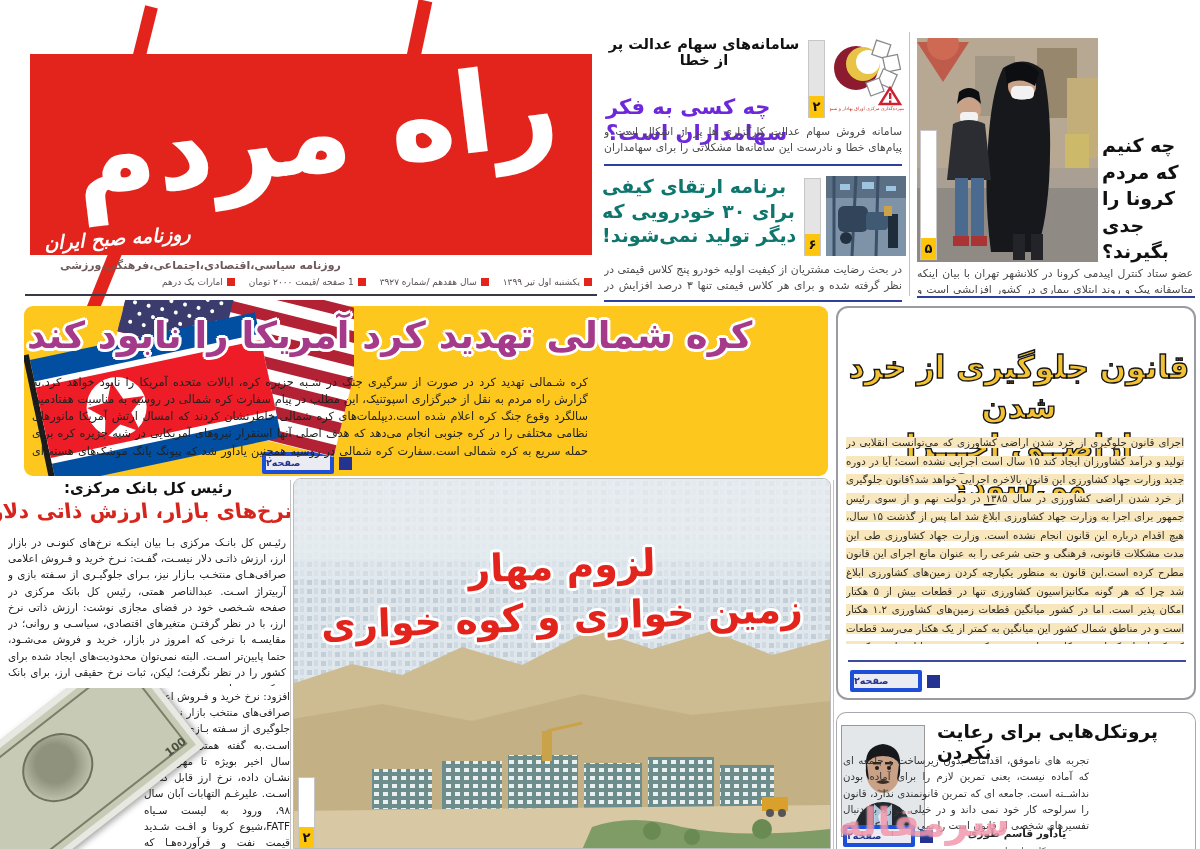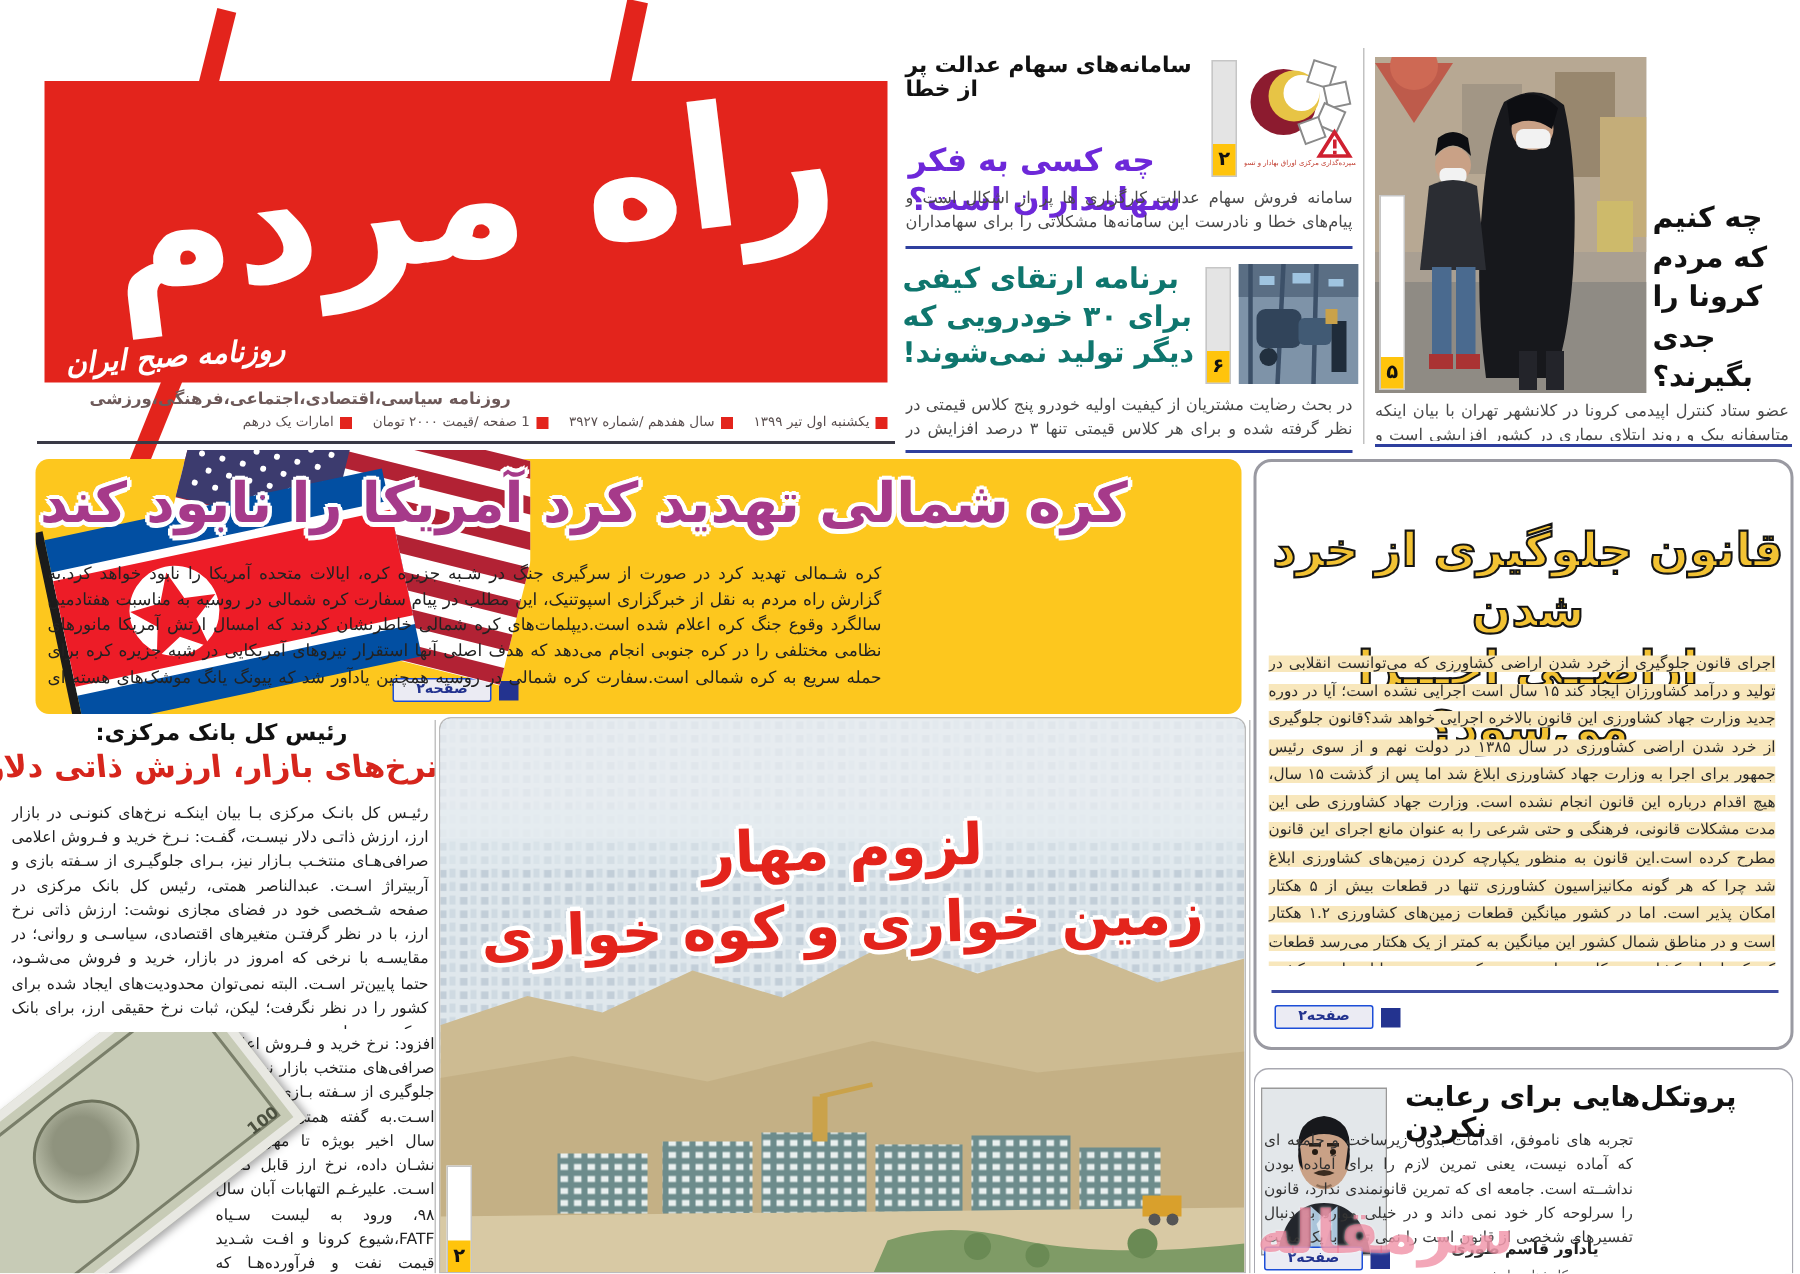--- a/index.html
+++ b/index.html
@@ -22,27 +22,27 @@
   .redsq{width:8px;height:8px;background:#e3241c;display:inline-block;flex:0 0 auto;}
   .mast-rule{position:absolute;left:25px;top:294px;width:572px;height:2px;background:#3a3a46;}
 
   
   .vdiv{position:absolute;width:1px;background:#c2c2c2;}
   .blue-rule{position:absolute;height:2px;background:#2e3f9e;}
   .badge-strip{position:absolute;width:17px;background:#e4e4e4;border:1px solid #c6c6c6;box-sizing:border-box;}
   .page-badge{position:absolute;bottom:0;left:0;width:100%;height:21px;background:#ffc40c;color:#111;
               font-size:13px;font-weight:bold;text-align:center;line-height:21px;}
   .pill-row{position:absolute;display:flex;direction:ltr;align-items:center;gap:5px;}
-  .pill{background:#ebebf3;border:1px solid #1d4ed8;color:#23338f;font-size:9.5px;font-weight:bold;
-        width:64px;height:14px;line-height:14px;text-align:center;border-radius:2px;}
+  .pill{background:#ebebf3;border:4px solid #1d4ed8;color:#23338f;font-size:9.5px;font-weight:bold;
+        width:64px;height:14px;line-height:14px;border-radius:2px;}
   .bluesq{width:13px;height:13px;background:#23338f;display:inline-block;}
 
   
   .sb{position:absolute;left:600px;width:306px;}
-  .kicker1{position:absolute;right:100px;top:8px;width:200px;text-align:left;font-size:14.5px;
+  .kicker1{position:absolute;right:100px;top:8px;width:200px;text-align:center;font-size:14.5px;
            font-weight:bold;color:#111;}
   .head1{position:absolute;right:100px;top:30px;width:200px;text-align:left;font-size:21px;
          font-weight:bold;color:#6d28d9;line-height:1.25;margin-top:36px;}
   .head2{position:absolute;right:104px;top:6px;width:200px;text-align:left;font-size:19px;
          font-weight:bold;color:#0f766e;line-height:1.3;}
   .sb-summary{position:absolute;left:4px;width:298px;font-size:10.8px;color:#4a4a4a;
               line-height:1.5;text-align:justify;overflow:hidden;}
   .corona-head{position:absolute;left:1102px;top:132px;width:92px;text-align:left;font-size:19px;
                font-weight:bold;color:#111;line-height:1.4;}
 

